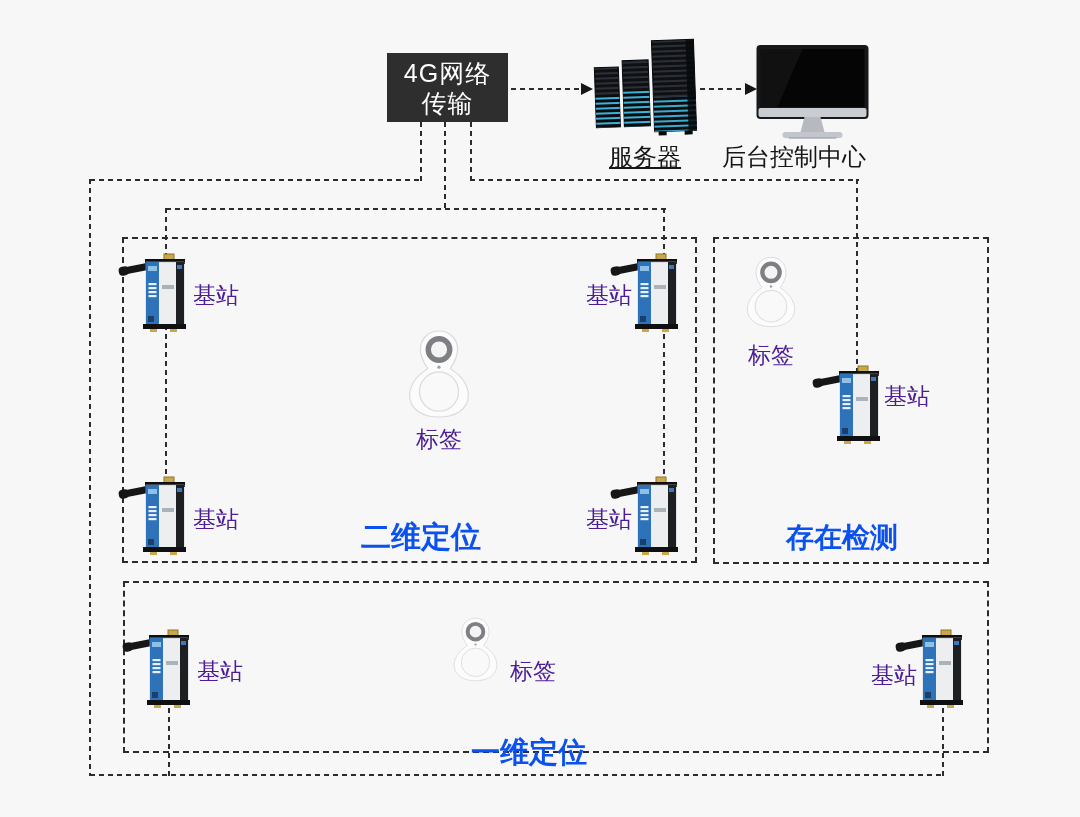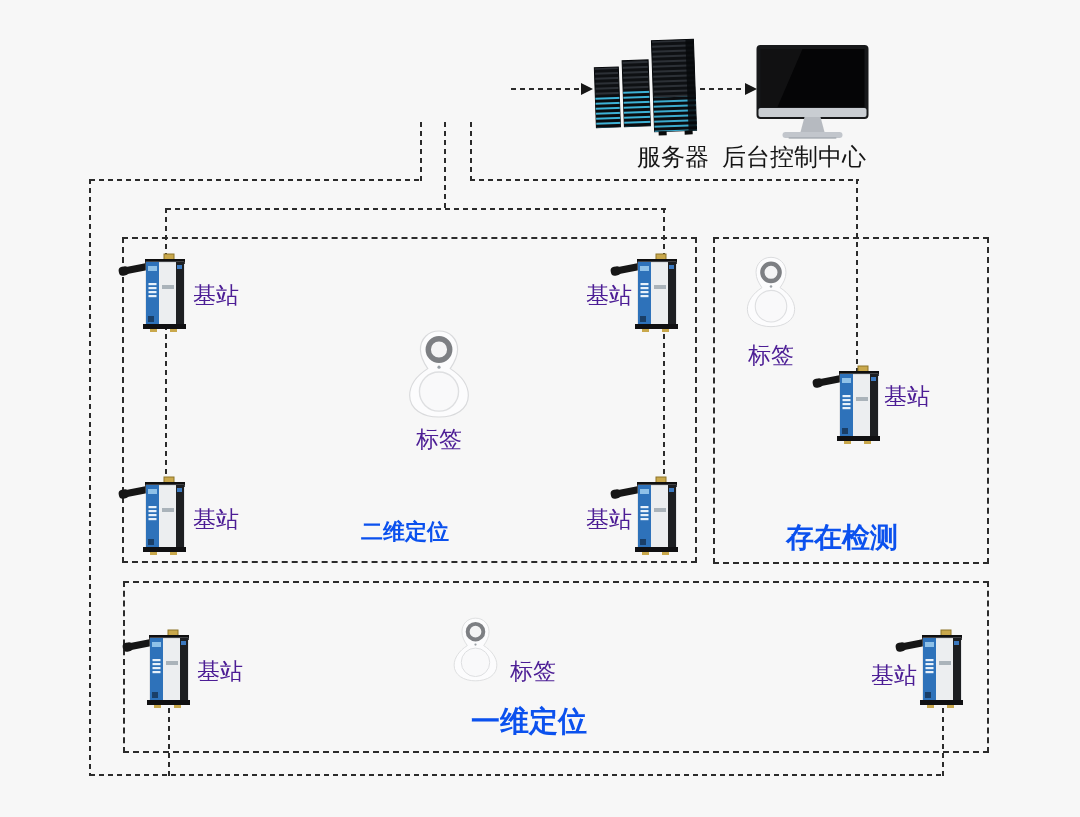--- a/index.html
+++ b/index.html
@@ -91,28 +91,32 @@
       <rect x="2" y="63" width="108" height="9" rx="2" fill="#c9cdd2"></rect>
       <polygon points="48,72 64,72 68,87 44,87" fill="#b6bac0"></polygon>
       <rect x="26" y="87" width="60" height="6" rx="3" fill="#c2c6cc"></rect>
       <rect x="32" y="92" width="48" height="2" rx="1" fill="#9aa0a6" opacity="0.6"></rect>
     </symbol>
   </defs>
 </svg>
 
 <div class="canvas">
 
+  <div class="gateway">
+    <span>4G网络</span>
+    <span>传输</span>
+  </div>
 
   <div class="hline" style="left:511px;top:88px;width:72px;"></div>
   <div class="ahead" style="left:581px;top:83px;"></div>
 
   <svg class="icon" style="left:592px;top:36px;" width="106" height="102">
       <use href="#sym-server"></use>
     </svg>
-  <div class="toplbl" style="left:620px;top:141px;width:106px;">服务器</div>
+  <div class="toplbl" style="left:592px;top:141px;width:106px;text-decoration:underline;">服务器</div>
 
   <div class="hline" style="left:700px;top:88px;width:47px;"></div>
   <div class="ahead" style="left:745px;top:83px;"></div>
 
   <svg class="icon" style="left:756px;top:45px;" width="113" height="96">
       <use href="#sym-monitor"></use>
     </svg>
   <div class="toplbl" style="left:718px;top:141px;width:152px;">后台控制中心</div>
 
   <div class="vline" style="left:420px;top:122px;height:59px;"></div>
@@ -155,21 +159,21 @@
   <svg class="icon" style="left:610px;top:468px;" width="78" height="88">
       <use href="#sym-bs"></use>
     </svg>
   <div class="lbl" style="left:586px;top:504px;">基站</div>
 
   <svg class="icon" style="left:405px;top:330px;" width="68" height="88">
       <use href="#sym-tag"></use>
     </svg>
   <div class="lbl lbl-c" style="left:405px;top:424px;width:68px;">标签</div>
 
-  <div class="ztitle" style="left:361px;top:517px;font-size:22px;">二维定位</div>
+  <div class="ztitle" style="left:361px;top:517px;font-size:30px;">二维定位</div>
 
   <svg class="icon" style="left:745px;top:251px;" width="52" height="82">
       <use href="#sym-tag"></use>
     </svg>
   <div class="lbl lbl-c" style="left:745px;top:340px;width:52px;">标签</div>
 
   <svg class="icon" style="left:812px;top:357px;" width="78" height="88">
       <use href="#sym-bs"></use>
     </svg>
   <div class="lbl" style="left:884px;top:381px;">基站</div>
@@ -184,15 +188,15 @@
   <svg class="icon" style="left:452px;top:606px;" width="47" height="87">
       <use href="#sym-tag"></use>
     </svg>
   <div class="lbl" style="left:510px;top:656px;">标签</div>
 
   <svg class="icon" style="left:895px;top:621px;" width="78" height="88">
       <use href="#sym-bs"></use>
     </svg>
   <div class="lbl" style="left:871px;top:660px;">基站</div>
 
-  <div class="ztitle" style="left:471px;top:702px;font-size:29px;">一维定位</div>
+  <div class="ztitle" style="left:471px;top:733px;font-size:29px;">一维定位</div>
 
 </div>
 
 </body></html>

